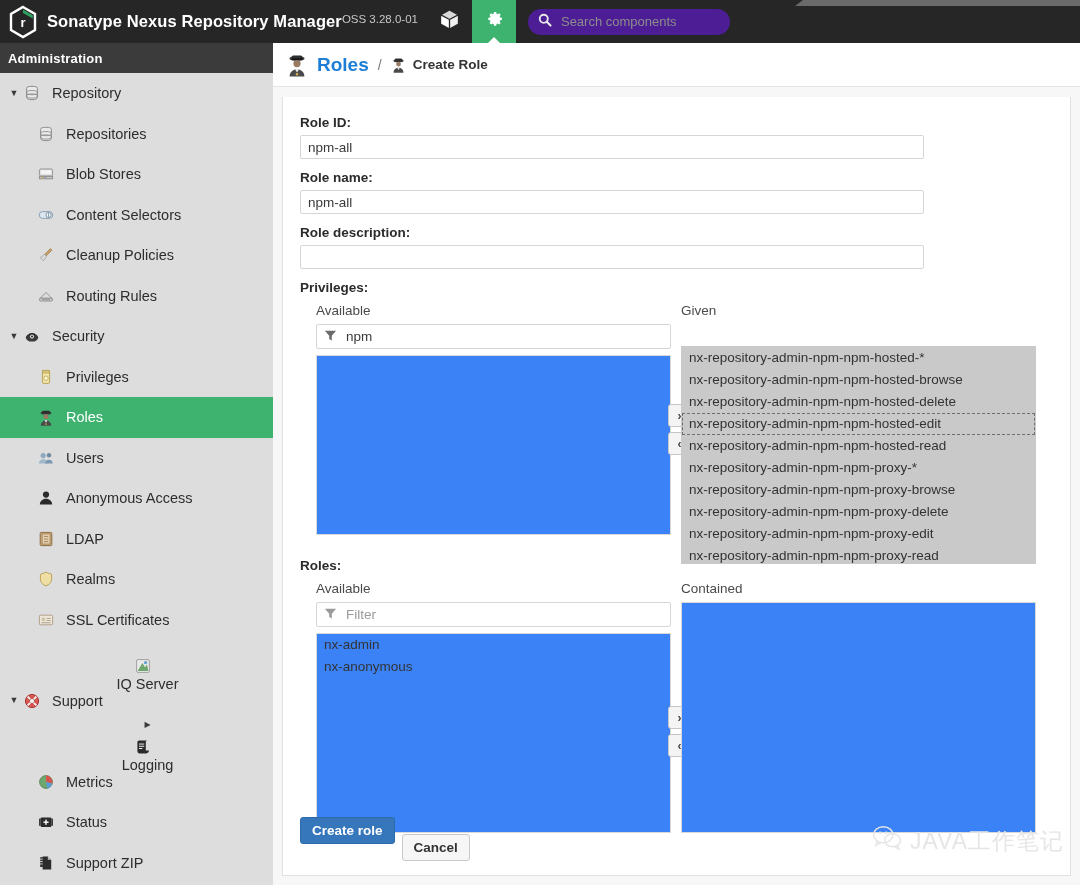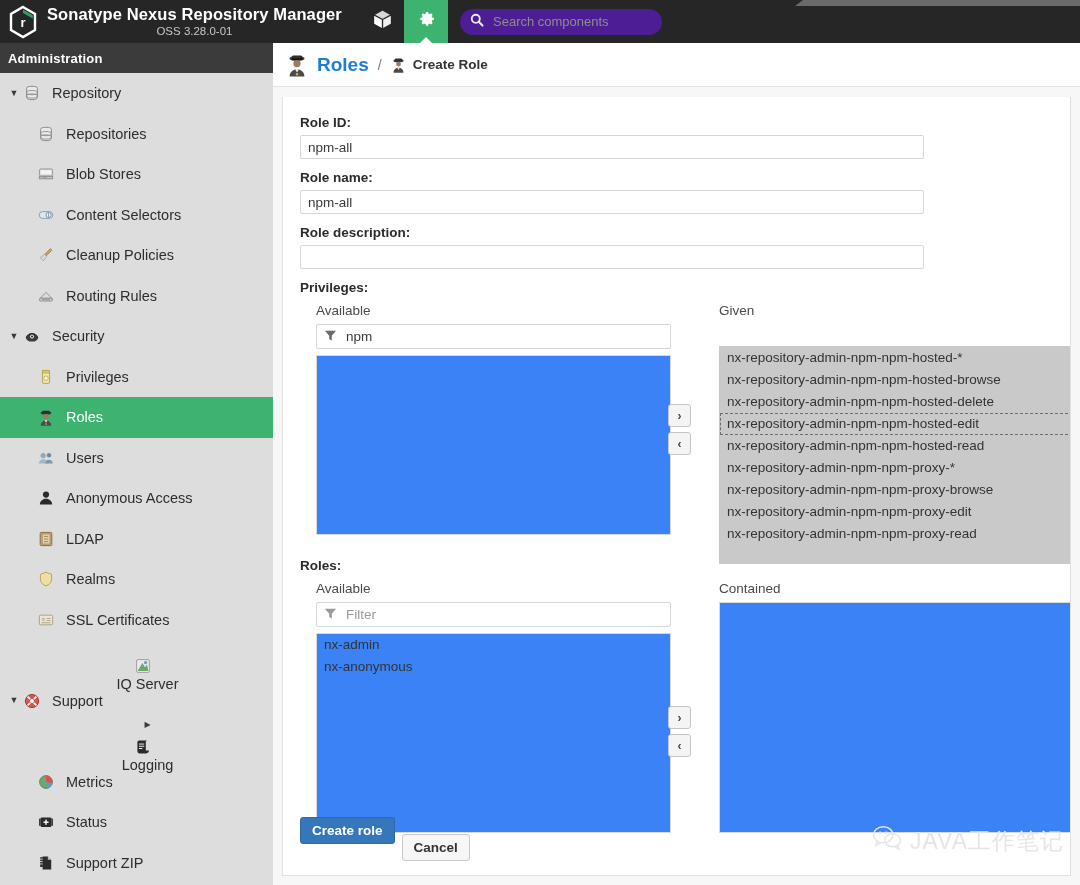--- a/index.html
+++ b/index.html
@@ -23,21 +23,21 @@
   .brand {
     display: flex; align-items: center;
     padding-left: 8px; padding-right: 10px;
     min-width: 360px;
   }
   .logo-mark {
     width: 30px; height: 34px;
     position: relative; flex: 0 0 auto;
     margin-right: 9px;
   }
-  .brand-text { display: flex; flex-direction: column; justify-content: center; align-items: center; }
+  .brand-text { display: flex; justify-content: center; }
   .brand-title {
     color: #ffffff; font-size: 16.5px; font-weight: bold;
     letter-spacing: 0.1px; line-height: 19px; white-space: nowrap;
   }
   .brand-sub {
     color: #c8c8c8; font-size: 11.5px; line-height: 14px;
     white-space: nowrap;
   }
   .nav-tab {
     width: 44px; display: flex; align-items: center; justify-content: center;
@@ -158,21 +158,21 @@
     margin-bottom: 8px; display: block;
   }
 
   .dual { position: relative; width: 736px; }
   .col-head {
     font-size: 13.5px; color: #4a4a4a; margin-bottom: 6px;
     display: block;
   }
   .col-left  { position: absolute; left: 16px;   top: 0; width: 355px; }
   .col-mid   { position: absolute; left: 368px; width: 23px; }
-  .col-right { position: absolute; left: 419px; top: 0; width: 355px; }
+  .col-right { position: absolute; left: 381px; top: 0; width: 355px; }
 
   .filter-box {
     width: 355px; height: 25px;
     border: 1px solid #d6d6d6; border-radius: 2px;
     background: #ffffff; display: flex; align-items: center;
     padding: 0 7px; margin-bottom: 6px;
   }
   .filter-box .finput {
     border: none; outline: none; background: transparent;
     font-size: 13.5px; color: #3a3a3a; width: 100%; margin-left: 7px;
@@ -585,20 +585,21 @@
         <div class="col-right">
           <span class="col-head">Given</span>
           <div class="listbox filled" id="priv-given" style="height:218px;margin-top:28px;">
               <div class="list-item plain">nx-repository-admin-npm-npm-hosted-*</div>
               <div class="list-item plain">nx-repository-admin-npm-npm-hosted-browse</div>
               <div class="list-item plain">nx-repository-admin-npm-npm-hosted-delete</div>
               <div class="list-item focused">nx-repository-admin-npm-npm-hosted-edit</div>
               <div class="list-item plain">nx-repository-admin-npm-npm-hosted-read</div>
               <div class="list-item plain">nx-repository-admin-npm-npm-proxy-*</div>
               <div class="list-item plain">nx-repository-admin-npm-npm-proxy-browse</div>
+              <div class="list-item plain">nx-repository-admin-npm-npm-proxy-delete</div>
               <div class="list-item plain">nx-repository-admin-npm-npm-proxy-edit</div>
               <div class="list-item plain">nx-repository-admin-npm-npm-proxy-read</div>
             </div>
         </div>
       </div>
 
       
       <label class="sectlabel" style="margin-top:8px;">Roles:</label>
       <div class="dual" style="height:248px;">
 

